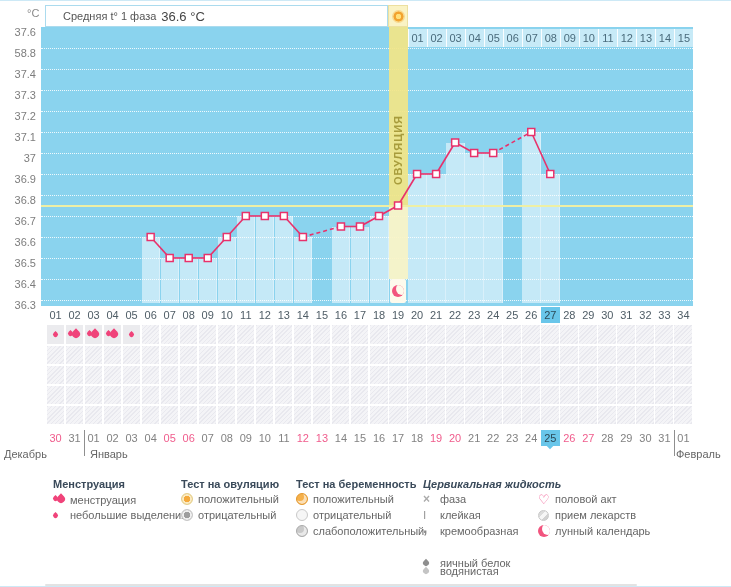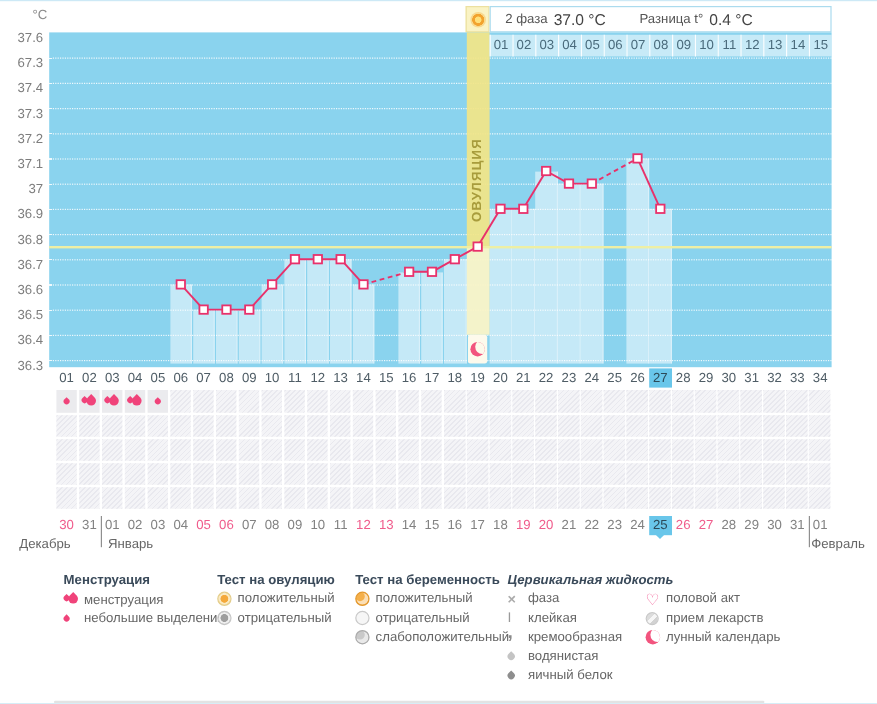--- a/index.html
+++ b/index.html
@@ -80,34 +80,31 @@
            background:linear-gradient(135deg,#dcdcdc 38%,#f6f6f6 38% 62%,#d2d2d2 62%);}
   .bottom-bar{position:absolute;left:45px;top:583px;width:592px;height:2px;background:#e3e3e3;border-radius:2px;}
 </style>
 </head>
 <body>
 
 <div class="page">
 
   <span class="unit-label">°C</span>
 
+  <div class="hdr-box" id="hdr1">
+    <span>Средняя t° 1 фаза</span>
+    <span class="val">36.6 °C</span>
+  </div>
   <div class="sun-cell">
     <span class="sun"></span>
   </div>
-  <div class="hdr-box" id="hdr2">
-    <span>2 фаза</span>
-    <span class="val">37.0 °C</span>
-    <span class="sep"></span>
-    <span>Разница t°</span>
-    <span class="val">0.4 °C</span>
-  </div>
 
   <div id="y-axis">
       <span class="ytick" style="top: 0px;">37.6</span>
-      <span class="ytick" style="top: 21px;">67.3</span>
+      <span class="ytick" style="top: 21px;">58.8</span>
       <span class="ytick" style="top: 42px;">37.4</span>
       <span class="ytick" style="top: 63px;">37.3</span>
       <span class="ytick" style="top: 84px;">37.2</span>
       <span class="ytick" style="top: 105px;">37.1</span>
       <span class="ytick" style="top: 126px;">37</span>
       <span class="ytick" style="top: 147px;">36.9</span>
       <span class="ytick" style="top: 168px;">36.8</span>
       <span class="ytick" style="top: 189px;">36.7</span>
       <span class="ytick" style="top: 210px;">36.6</span>
       <span class="ytick" style="top: 231px;">36.5</span>
@@ -481,21 +478,21 @@
         <div class="datecell" style="left: 556.853px; width: 19.0294px;">28</div>
         <div class="datecell" style="left: 575.882px; width: 19.0294px;">29</div>
         <div class="datecell" style="left: 594.912px; width: 19.0294px;">30</div>
         <div class="datecell" style="left: 613.941px; width: 19.0294px;">31</div>
         <div class="datecell" style="left: 632.971px; width: 19.0294px;">01</div>
       </div>
     </div>
 
   <div class="month-sep" id="sep-dec-jan" style="left: 84.0588px;"></div>
   <div class="month-sep" id="sep-jan-feb" style="left: 673.971px;"></div>
-  <span class="month-label" style="left:16px">Декабрь</span>
+  <span class="month-label" style="left:4px">Декабрь</span>
   <span class="month-label" style="left:90px">Январь</span>
   <span class="month-label" style="left:676px">Февраль</span>
 
   <div id="legend-host">
       <div class="lg-title" style="left: 53px; top: 477px;">Менструация</div>
       <div class="lg-item" style="left: 53px; top: 492px;">
         <span class="lg-ic">
           <span class="drop-double">
             <i class="b1"></i>
             <i class="b2"></i>
@@ -553,21 +550,21 @@
           <span class="ic-sticky">Ⅰ</span>
         </span>
         <span>клейкая</span>
       </div>
       <div class="lg-item" style="left: 423px; top: 524px;">
         <span class="lg-ic">
           <span class="ic-creamy">,</span>
         </span>
         <span>кремообразная</span>
       </div>
-      <div class="lg-item" style="left: 423px; top: 540px;">
+      <div class="lg-item" style="left: 423px; top: 564px;">
         <span class="lg-ic">
           <span class="drop gray1"></span>
         </span>
         <span>водянистая</span>
       </div>
       <div class="lg-item" style="left: 423px; top: 556px;">
         <span class="lg-ic">
           <span class="drop gray2"></span>
         </span>
         <span>яичный белок</span>

